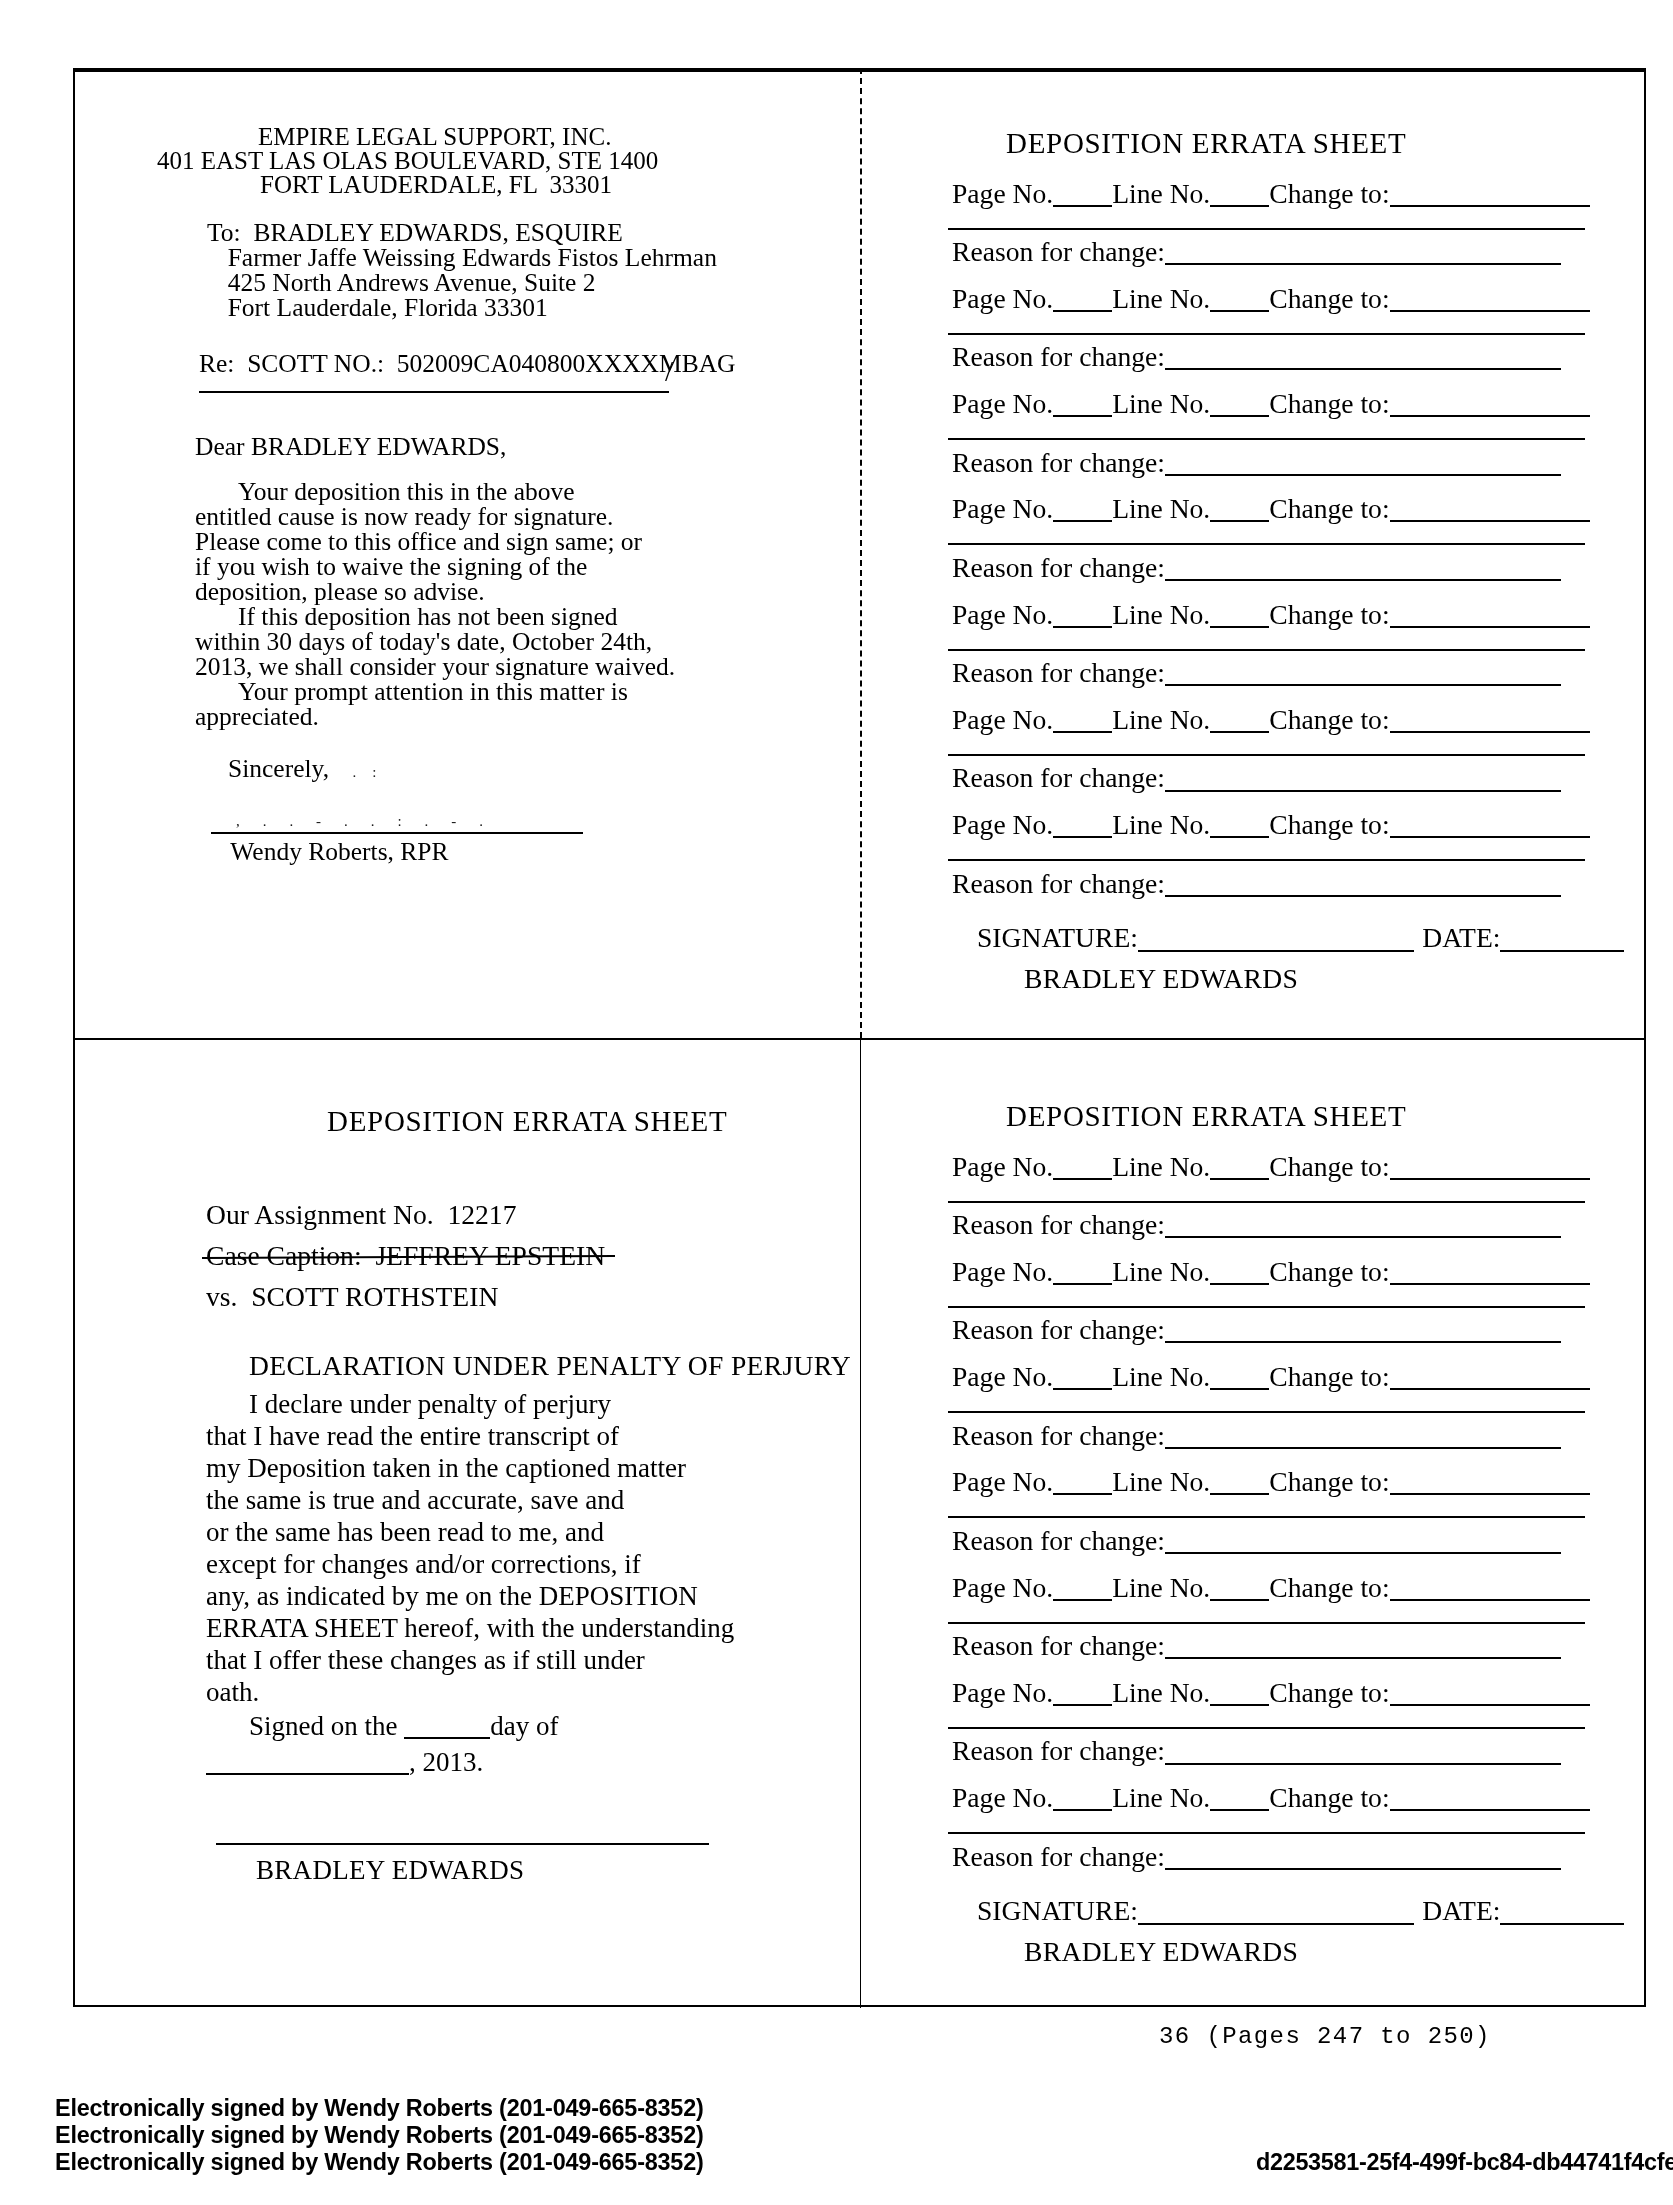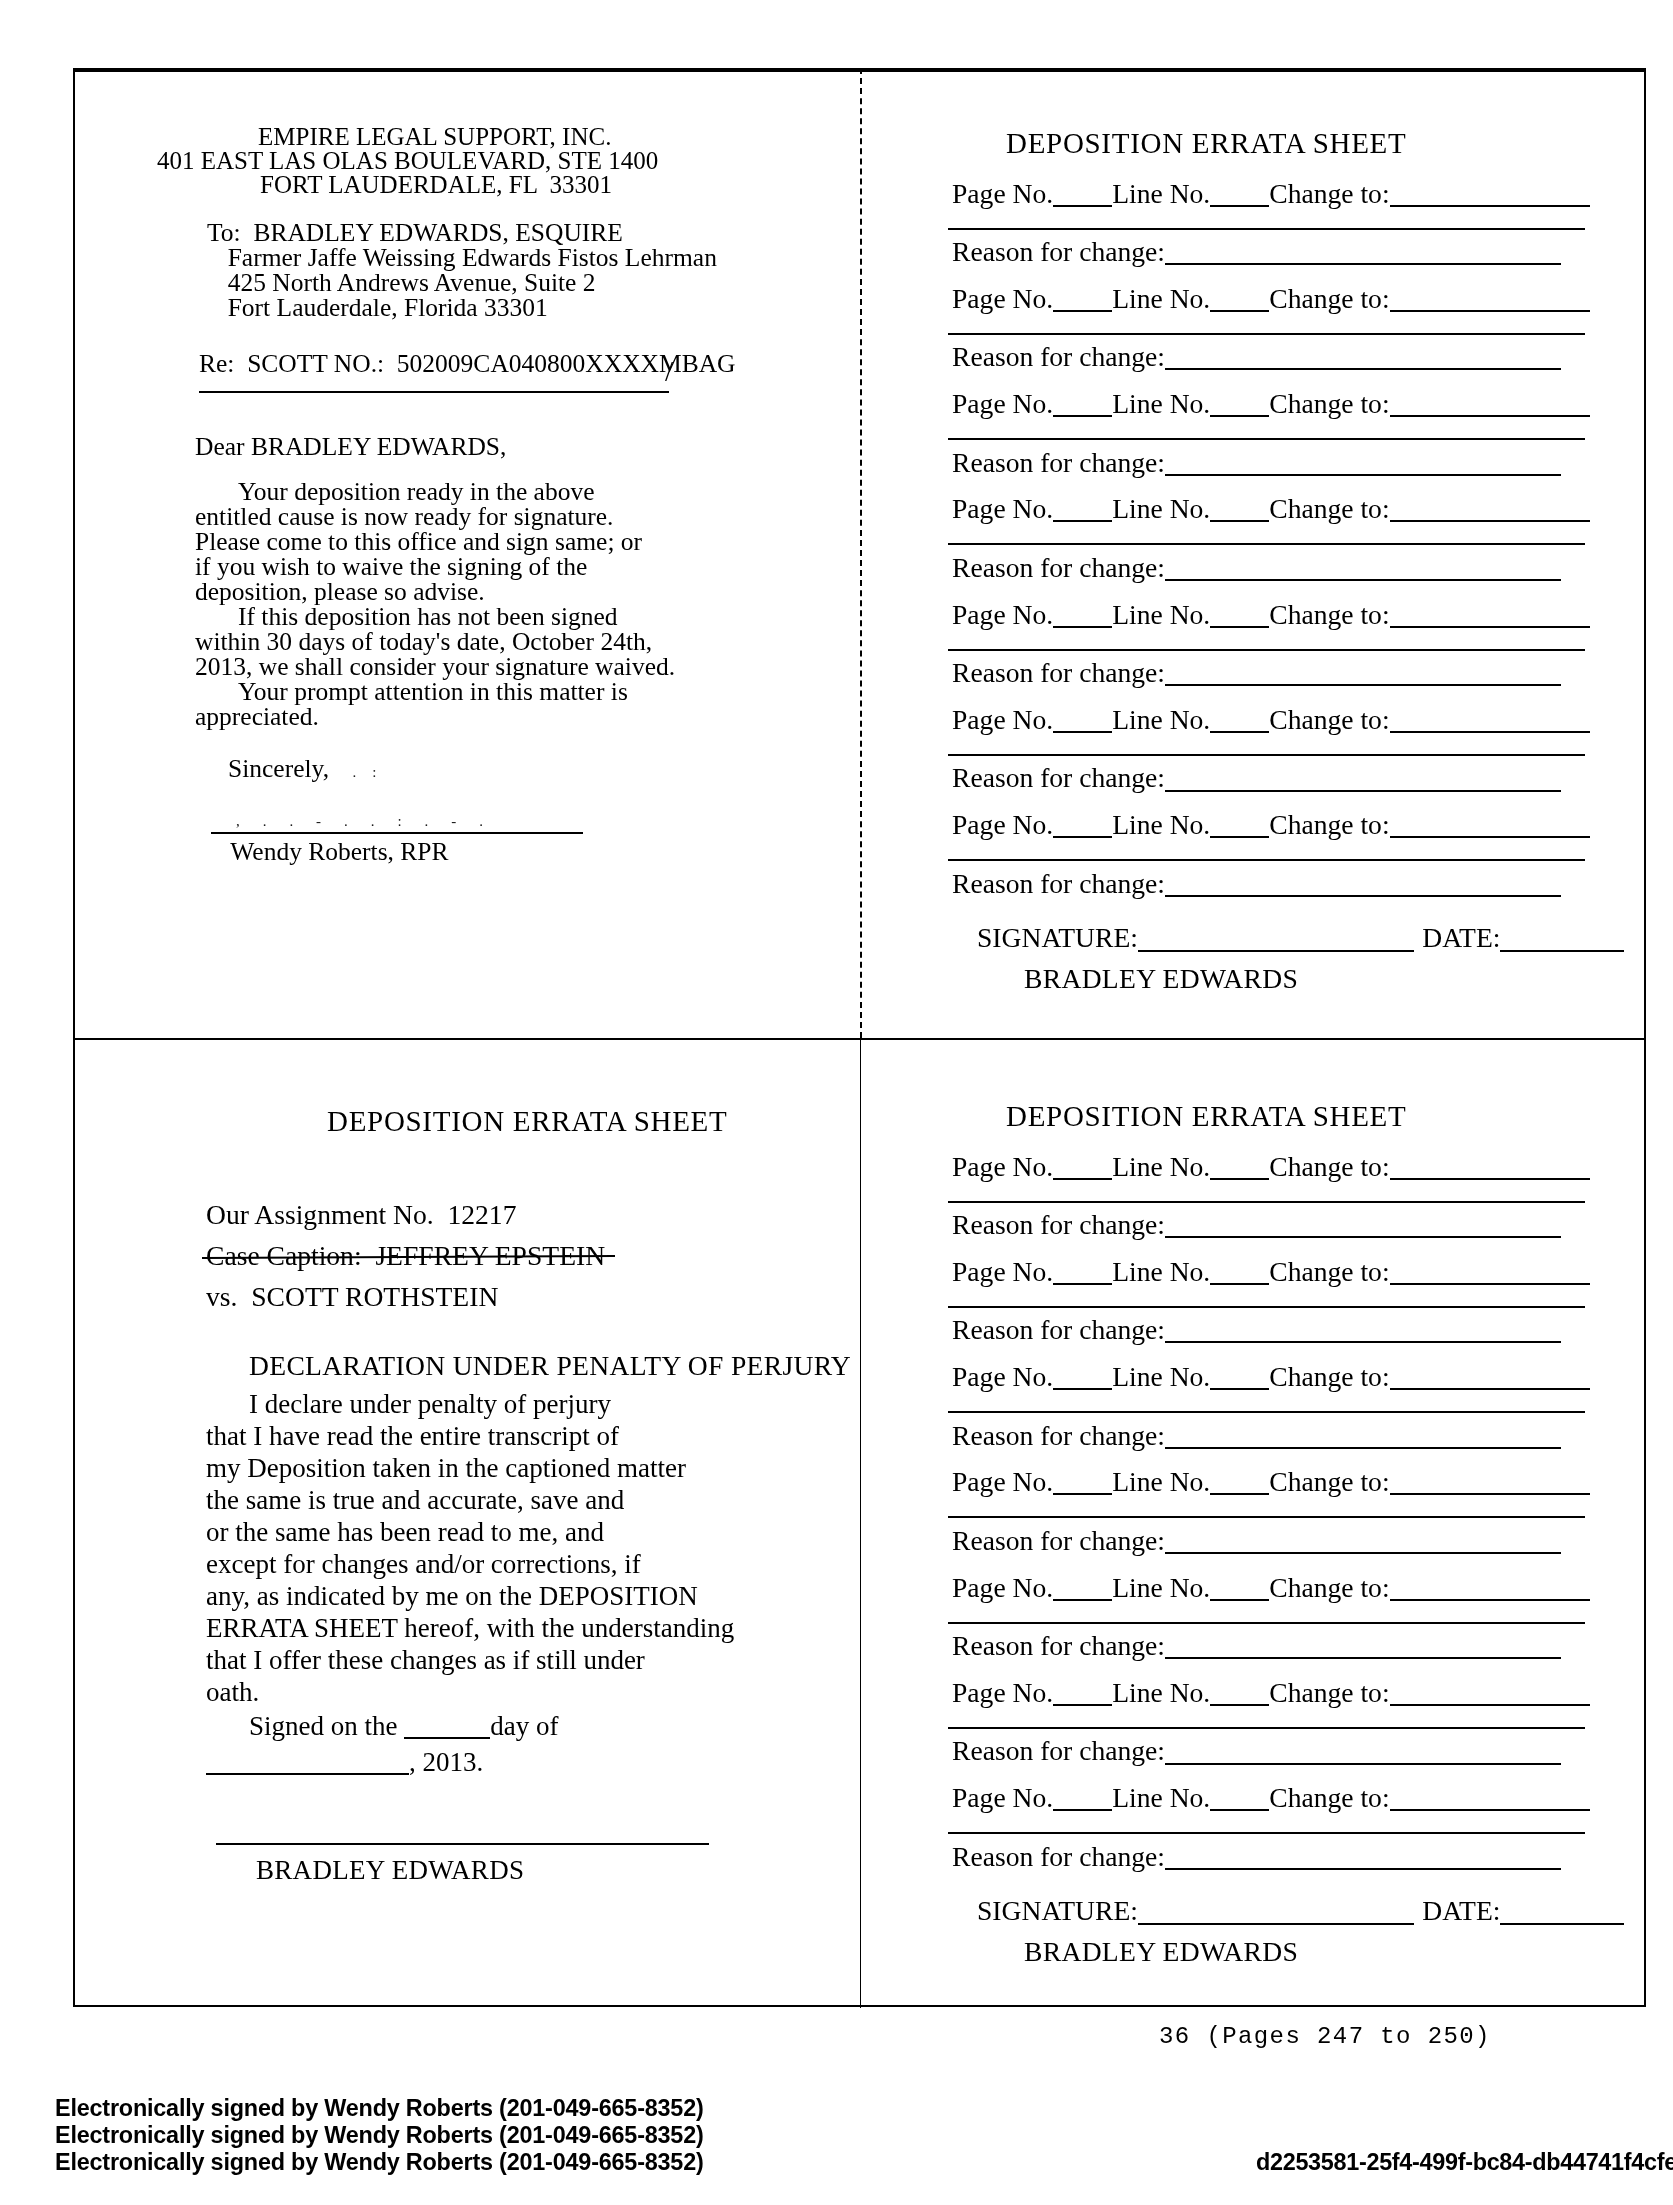--- a/index.html
+++ b/index.html
@@ -111,21 +111,21 @@
     <div class="addr pre">Fort Lauderdale, Florida 33301</div>
   </div>
   <div class="reblk">
     <div class="pre">Re:  SCOTT NO.:  502009CA040800XXXXMBAG</div>
     <div class="re-underline">
       <span class="slash">/</span>
     </div>
   </div>
   <div class="salut pre">Dear BRADLEY EDWARDS,</div>
   <div class="bodyp">
-    <div class="ind pre">Your deposition ready in the above</div>
+    <div class="ind pre">Your deposition this in the above</div>
     <div class="pre">entitled cause is now ready for signature.</div>
     <div class="pre">Please come to this office and sign same; or</div>
     <div class="pre">if you wish to waive the signing of the</div>
     <div class="pre">deposition, please so advise.</div>
     <div class="ind pre">If this deposition has not been signed</div>
     <div class="pre">within 30 days of today's date, October 24th,</div>
     <div class="pre">2013, we shall consider your signature waived.</div>
     <div class="ind pre">Your prompt attention in this matter is</div>
     <div class="pre">appreciated.</div>
   </div>

